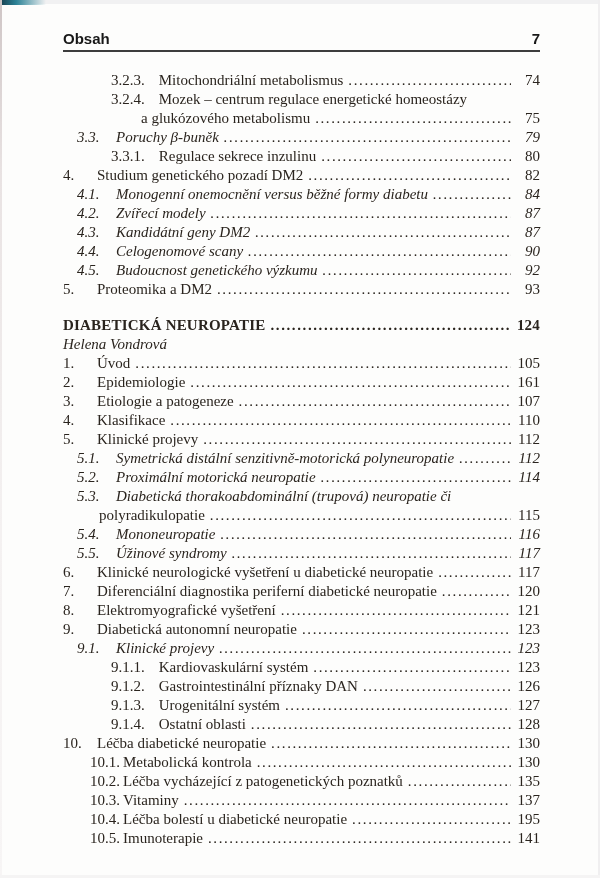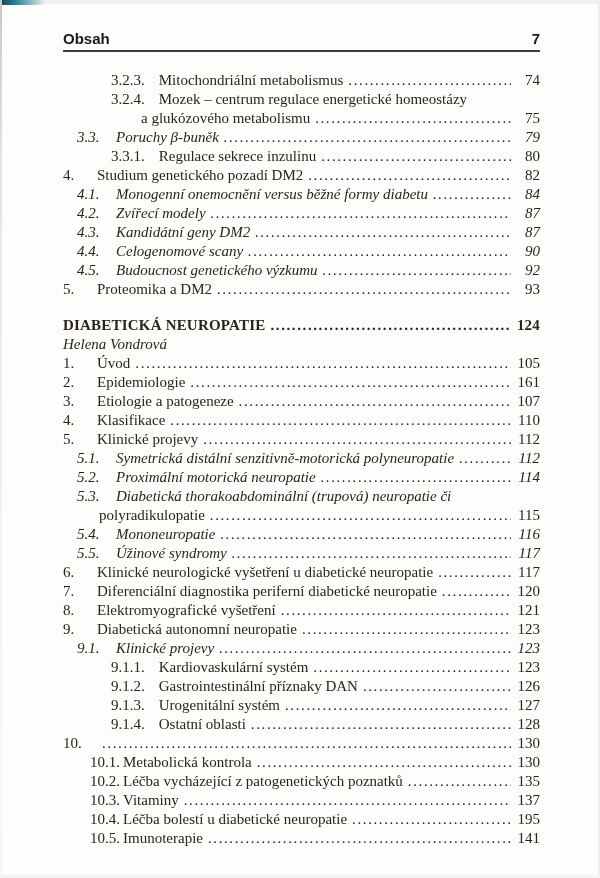--- a/index.html
+++ b/index.html
@@ -270,20 +270,21 @@
     <span class="pg">127</span>
   </div>
         <div class="row ind4">
     <span class="num">9.1.4.</span>
     <span class="txt">Ostatní oblasti</span>
     <span class="dots"></span>
     <span class="pg">128</span>
   </div>
         <div class="row ind0">
     <span class="num">10.</span>
+    <span class="txt">Léčba diabetické neuropatie</span>
     <span class="dots"></span>
     <span class="pg">130</span>
   </div>
         <div class="row ind2">
     <span class="num">10.1.</span>
     <span class="txt">Metabolická kontrola</span>
     <span class="dots"></span>
     <span class="pg">130</span>
   </div>
         <div class="row ind2">

